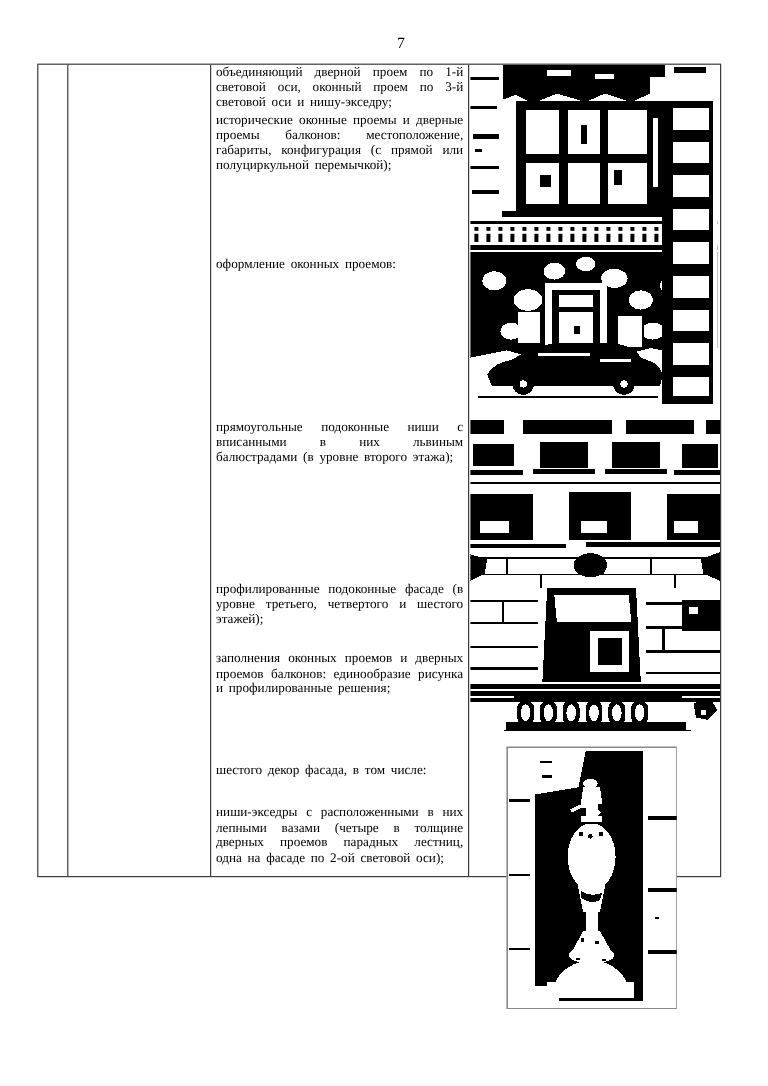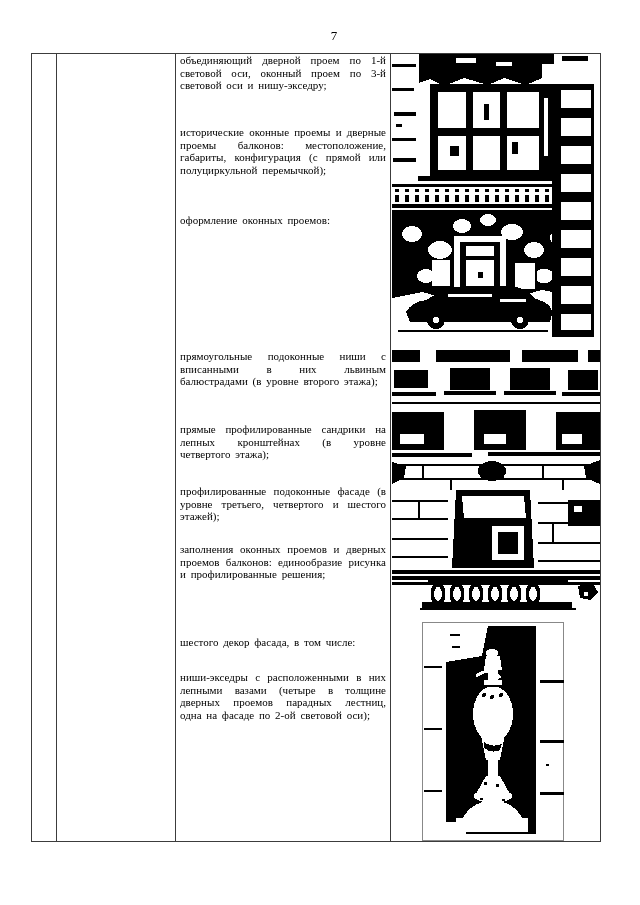--- a/index.html
+++ b/index.html
@@ -5,33 +5,33 @@
   html,body{margin:0;padding:0;background:#ffffff;}
   .sheet{
     position:relative;width:640px;height:905px;background:#ffffff;overflow:hidden;
     font-family:"Liberation Serif", serif;color:#000000;
   }
   .page-number{
     position:absolute;top:28px;left:322px;width:24px;text-align:center;
     font-size:13px;line-height:15px;
   }
   .doc-table{
-    position:absolute;left:31px;top:53px;width:570px;height:789px;
+    position:absolute;left:31px;top:53px;width:570px;height:678px;
     border:1px solid #3c3c3c;box-sizing:border-box;display:flex;justify-content:space-between;
   }
   .col{box-sizing:border-box;border-right:1px solid #3c3c3c;position:relative;height:100%;}
   .col-a{width:25px;}
   .col-b{width:119px;}
   .col-text{width:215px;}
   .col-photos{flex:1;border-right:none;}
   .para{
     position:absolute;left:4px;right:4px;margin:0;
     font-size:11px;line-height:12.6px;text-align:justify;word-spacing:2px;
   }
-  .p0{top:0px;}  .p1{top:72px;} .p2{top:160px;} .p3{top:175px;} .p4{top:296px;}
+  .p0{top:0px;}  .p1{top:40px;} .p2{top:160px;} .p3{top:175px;} .p4{top:296px;}
   .p5{top:369px;} .p6{top:431px;} .p7{top:489px;} .p8{top:582px;} .p9{top:617px;}
   .photo{position:absolute;display:block;}
   .photo-1{left:1px;top:0px;width:206px;height:283px;}
   .photo-2{left:1px;top:296px;width:208px;height:260px;}
   .photo-3{left:31px;top:568px;width:142px;height:219px;}
 </style>
 </head>
 <body>
 
 <div class="sheet">
@@ -41,21 +41,20 @@
   <div class="doc-table">
 
     <div class="col col-a"></div>
     <div class="col col-b"></div>
 
     <div class="col col-text">
       <p class="para p0">объединяющий дверной проем по 1-й световой оси, оконный проем по 3-й световой оси и нишу-экседру;</p>
       <p class="para p1">исторические оконные проемы и дверные проемы балконов: местоположение, габариты, конфигурация (с прямой или полуциркульной перемычкой);</p>
       <p class="para p2">оформление оконных проемов:</p>
       <p class="para p4">прямоугольные подоконные ниши с вписанными в них львиным балюстрадами (в уровне второго этажа);</p>
-      <p class="para p5">прямые профилированные сандрики на лепных кронштейнах (в уровне четвертого этажа);</p>
       <p class="para p6">профилированные подоконные фасаде (в уровне третьего, четвертого и шестого этажей);</p>
       <p class="para p7">заполнения оконных проемов и дверных проемов балконов: единообразие рисунка и профилированные решения;</p>
       <p class="para p8">шестого декор фасада, в том числе:</p>
       <p class="para p9">ниши-экседры с расположенными в них лепными вазами (четыре в толщине дверных проемов парадных лестниц, одна на фасаде по 2-ой световой оси);</p>
     </div>
 
     <div class="col col-photos">
 
       <svg class="photo photo-1" viewBox="0 0 206 283" xmlns="http://www.w3.org/2000/svg" shape-rendering="crispEdges">
         <rect width="206" height="283" fill="#fff"></rect>

